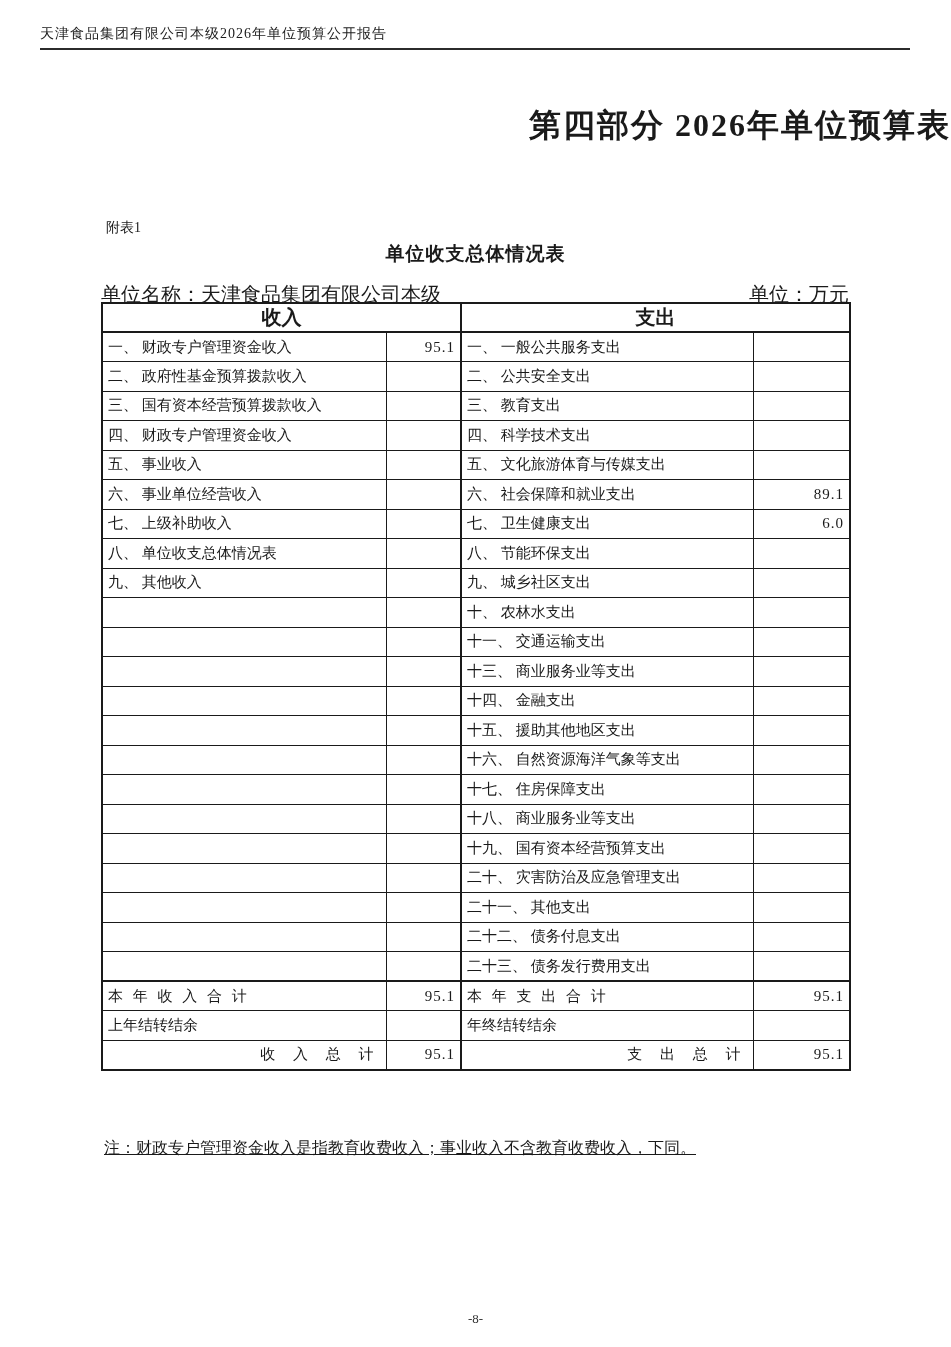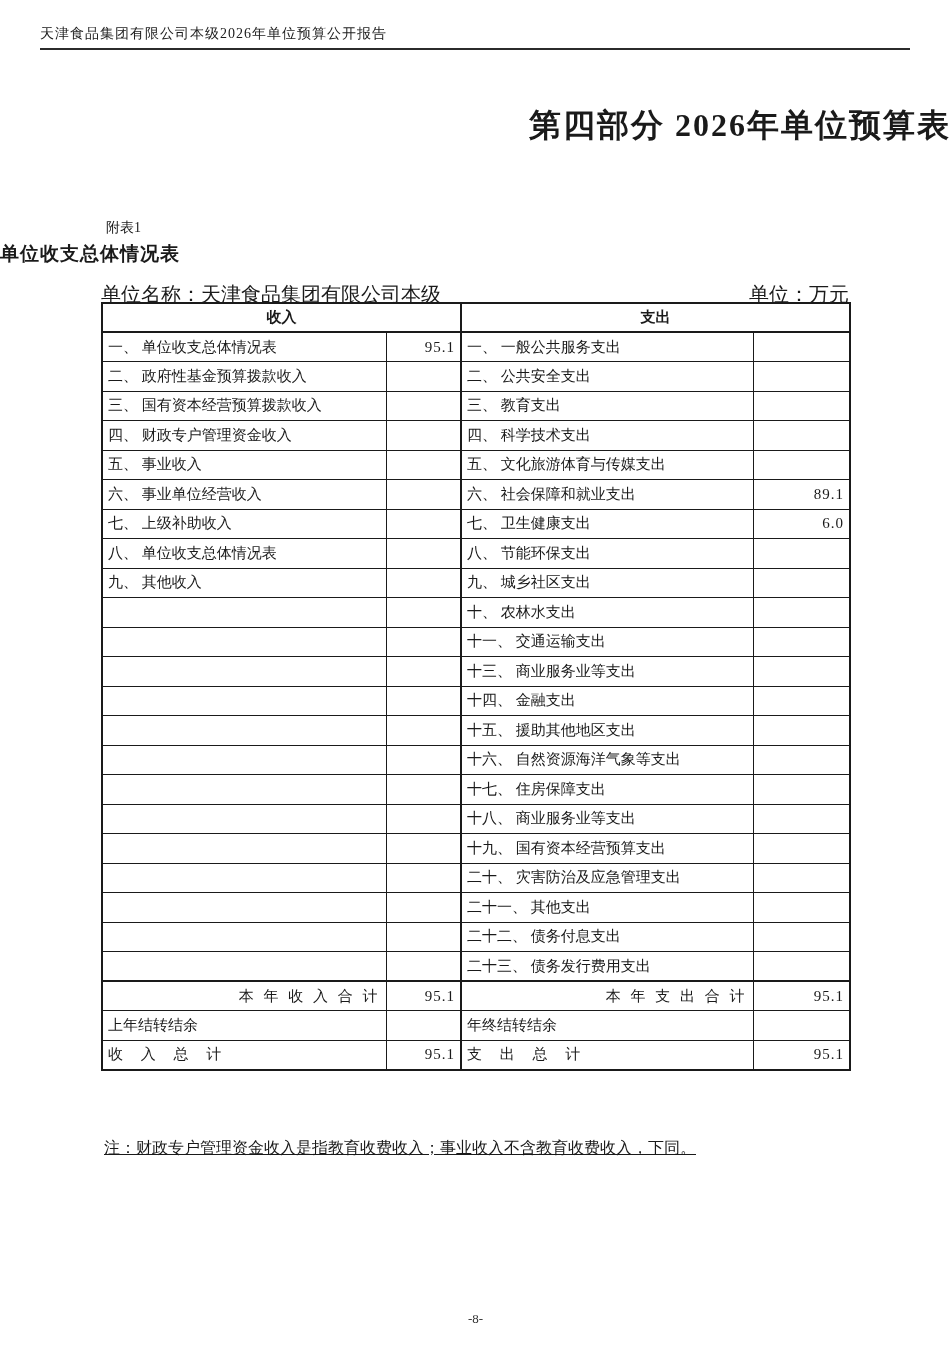--- a/index.html
+++ b/index.html
@@ -21,21 +21,21 @@
     position: absolute; top: 104px; left: 0; width: 100%;
     text-align: right;
     font-size: 32px; font-weight: bold; letter-spacing: 2px;
   }
   .attach-label {
     position: absolute; top: 219px; left: 106px;
     font-size: 14px;
   }
   .table-title {
     position: absolute; top: 241px; left: 0; width: 100%;
-    text-align: left;
+    text-align: center;
     font-family: "Liberation Sans", "DejaVu Sans", sans-serif;
     font-size: 19px; font-weight: bold; letter-spacing: 1px;
   }
   .meta-row {
     position: absolute; top: 281px; left: 101px; width: 748px;
     display: flex; justify-content: space-between;
     font-size: 20px;
   }
   table.budget {
     position: absolute; top: 302px; left: 101px;
@@ -43,29 +43,29 @@
     border-collapse: collapse; table-layout: fixed;
     border: 2px solid #1a1a1a;
   }
   table.budget th, table.budget td {
     border: 1px solid #1a1a1a;
     box-sizing: border-box;
     padding: 0 5px;
     font-size: 15px;
     overflow: hidden; white-space: nowrap;
   }
-  table.budget thead tr.grp th { height: 29px; font-size: 15px; font-weight: bold; text-align: center; border-bottom: 2px solid #1a1a1a; }
+  table.budget thead tr.grp th { height: 29px; font-size: 20px; font-weight: bold; text-align: center; border-bottom: 2px solid #1a1a1a; }
   table.budget thead tr.sub th { height: 30px; font-size: 15px; font-weight: bold; text-align: center; }
   table.budget tbody td { height: 29.5px; font-weight: normal; }
   .c-item { text-align: left; }
   .c-val  { text-align: right; letter-spacing: 1px; }
   .mid { border-left: 2px solid #1a1a1a !important; }
   tbody.totals tr:first-child td { border-top: 2px solid #1a1a1a; }
-  .t-center { text-align: right; letter-spacing: 3px; }
-  .t-grand  { text-align: left; letter-spacing: 7px; }
+  .t-center { text-align: left; letter-spacing: 3px; }
+  .t-grand  { text-align: right; letter-spacing: 7px; }
   .note {
     position: absolute; top: 1138px; left: 104px; width: 780px;
     font-size: 16px;
     text-decoration: underline;
   }
   .page-num {
     position: absolute; top: 1311px; left: 0; width: 100%;
     text-align: center; font-size: 13px; color: #333;
   }
 </style>
@@ -93,21 +93,21 @@
       <col style="width:97px">
   </colgroup>
   <thead>
     <tr class="grp">
       <th colspan="2">收入</th>
       <th colspan="2" class="mid">支出</th>
     </tr>
   </thead>
   <tbody id="table-body">
       <tr>
-    <td class="c-item">一、 单位收支总体情况表</td>
+    <td class="c-item">一、 财政专户管理资金收入</td>
     <td class="c-val">95.1</td>
     <td class="c-item mid">一、 一般公共服务支出</td>
     <td class="c-val"></td>
   </tr>
       <tr>
     <td class="c-item">二、 政府性基金预算拨款收入</td>
     <td class="c-val"></td>
     <td class="c-item mid">二、 公共安全支出</td>
     <td class="c-val"></td>
   </tr>

